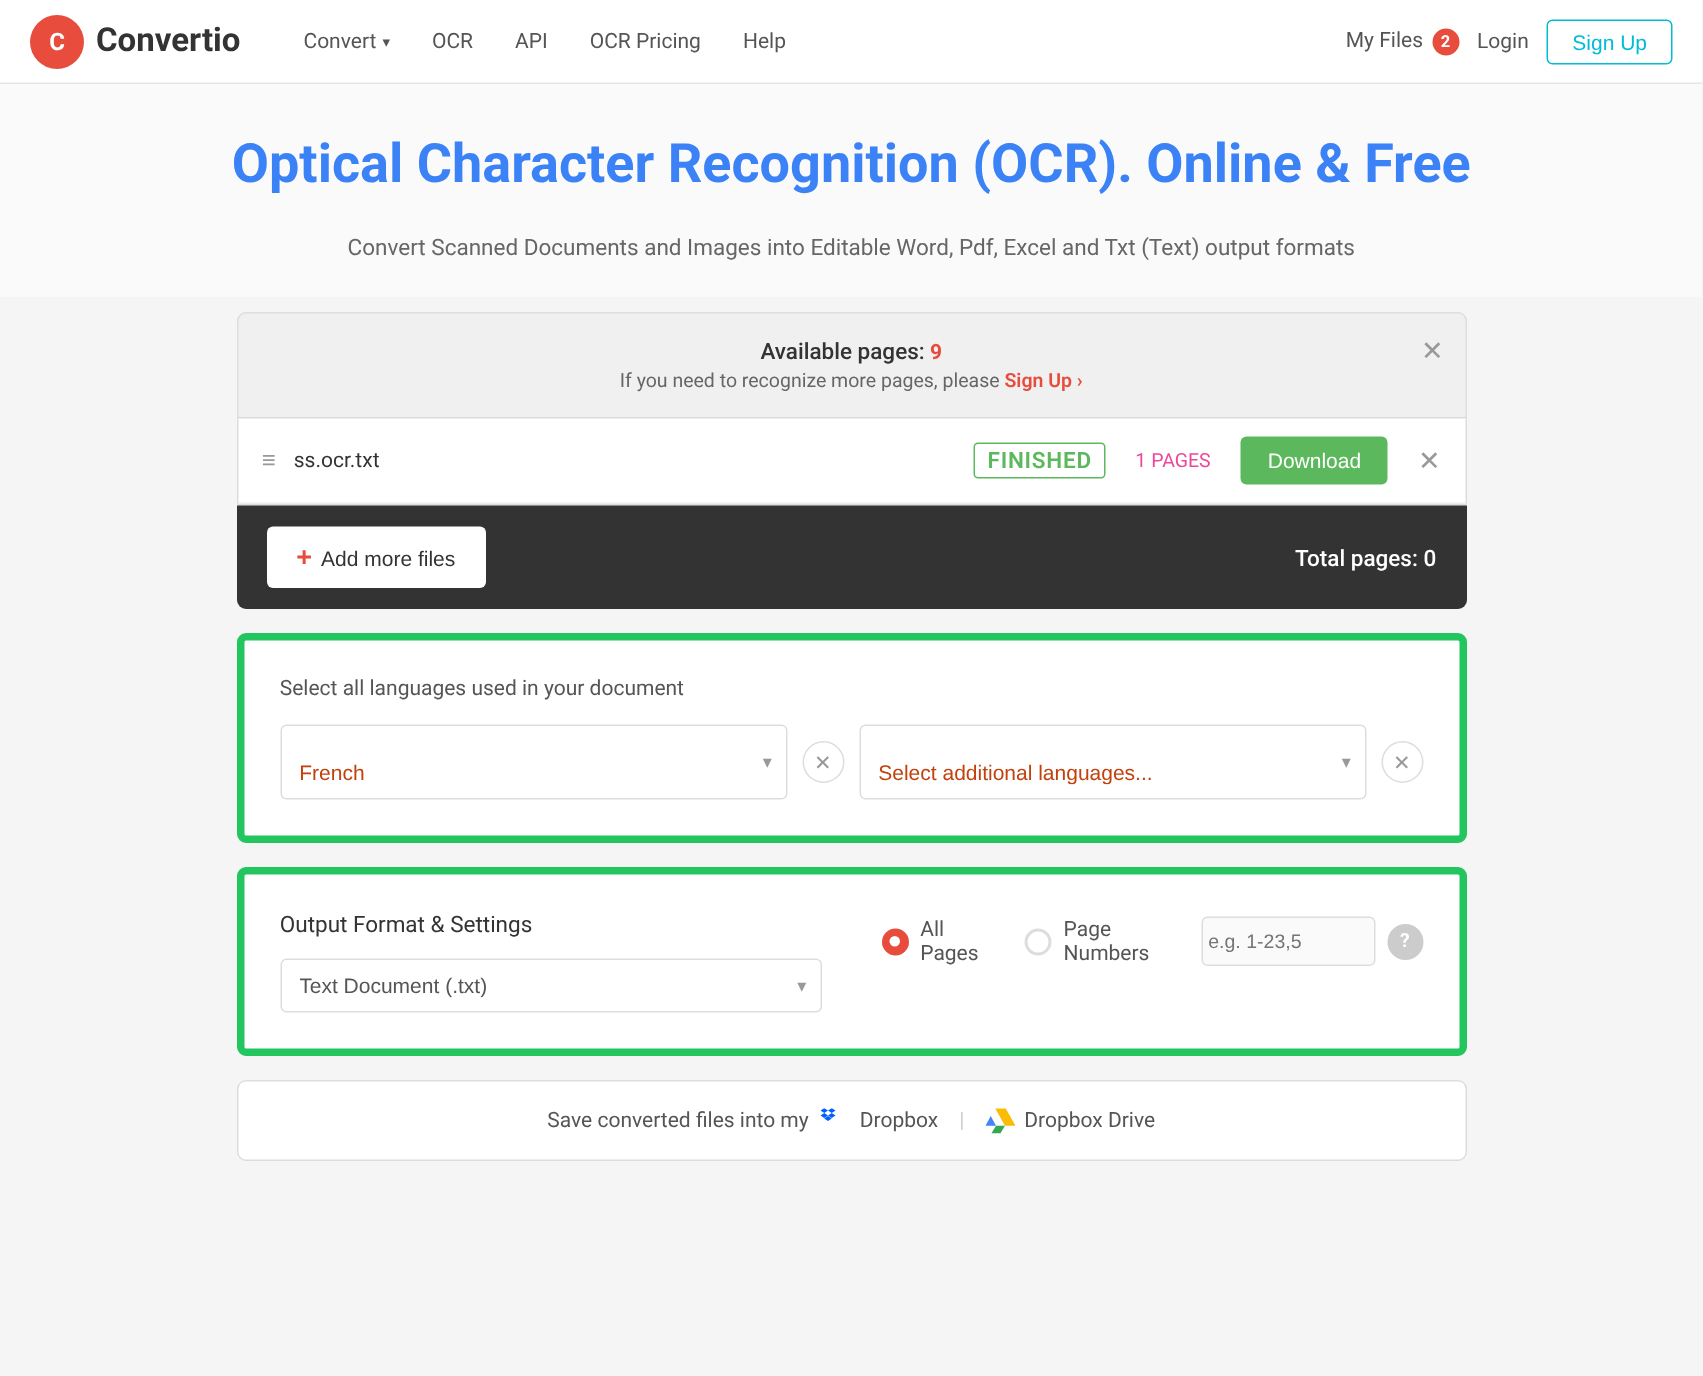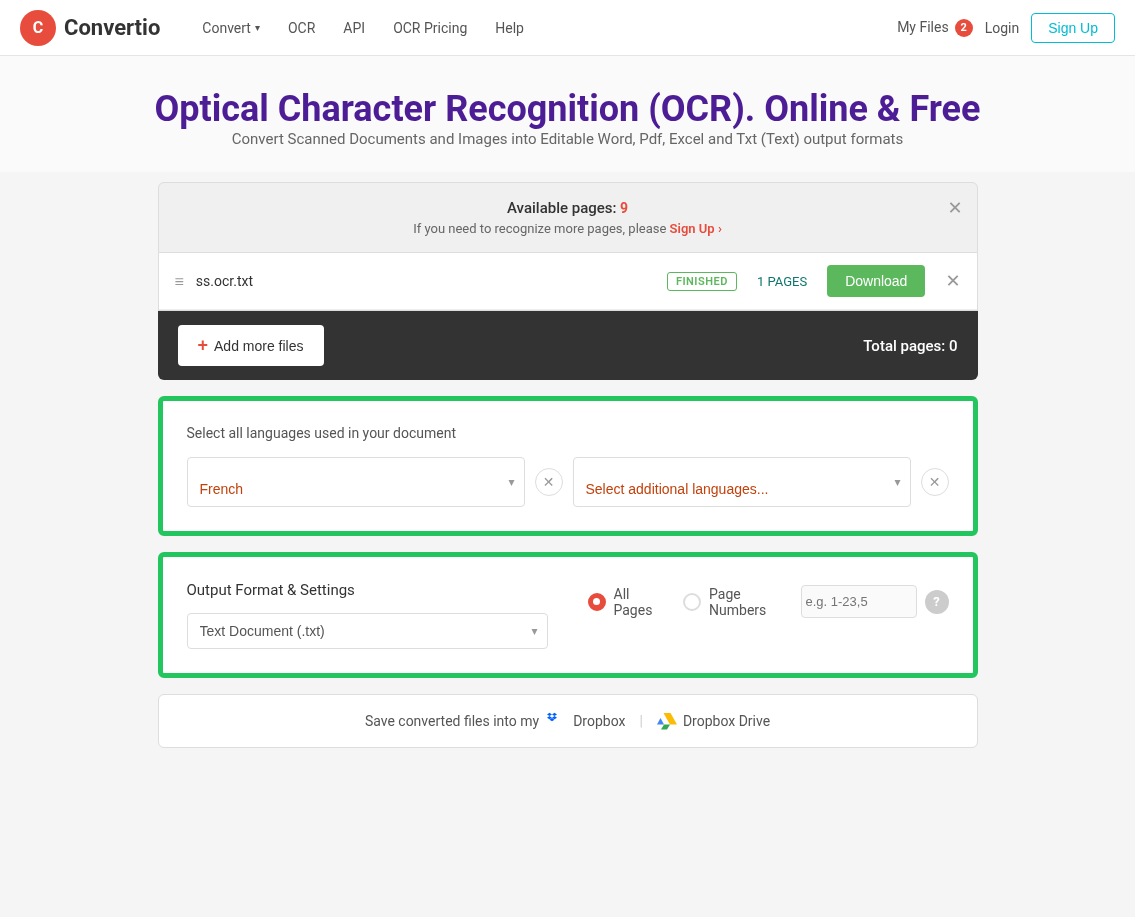--- a/index.html
+++ b/index.html
@@ -13,41 +13,41 @@
     .nav-links { display: flex; align-items: center; gap: 4px; flex: 1; }
     .nav-link { padding: 8px 12px; color: #555; text-decoration: none; font-size: 14px; border-radius: 4px; cursor: pointer; display: flex; align-items: center; gap: 4px; }
     .nav-right { display: flex; align-items: center; gap: 12px; }
     .my-files-btn { display: flex; align-items: flex-start; gap: 6px; color: #555; text-decoration: none; font-size: 14px; cursor: pointer; }
     .files-badge { background: #e74c3c; color: #fff; border-radius: 50%; width: 18px; height: 18px; display: flex; align-items: center; justify-content: center; font-size: 11px; font-weight: 700; }
     .login-btn { color: #555; font-size: 14px; cursor: pointer; text-decoration: none; }
     .signup-btn { border: 1px solid #00bcd4; color: #00bcd4; background: #fff; padding: 6px 16px; border-radius: 4px; font-size: 14px; cursor: pointer; }
 
     
     .hero { text-align: center; padding: 32px 20px 24px; background: #fafafa; }
-    .hero-title { font-size: 36px; font-weight: 700; color: #4c1d95; margin-bottom: 0; }
+    .hero-title { font-size: 36px; font-weight: 700; color: #3b82f6; margin-bottom: 26px; }
     .hero-sub { font-size: 15px; color: #666; }
 
     
     .main { max-width: 860px; margin: 0 auto; padding: 10px 20px 40px; }
 
     
     .available-banner { background: #f0f0f0; border: 1px solid #ddd; border-radius: 6px 6px 0 0; padding: 16px 20px; text-align: center; position: relative; }
     .available-banner .close-btn { position: absolute; right: 14px; top: 14px; cursor: pointer; color: #999; font-size: 18px; background: none; border: none; }
     .available-banner .pages-text { font-size: 15px; font-weight: 500; color: #333; }
     .available-banner .pages-count { color: #e74c3c; font-weight: 700; }
     .available-banner .signup-link { color: #e74c3c; font-weight: 600; text-decoration: none; }
     .available-banner .sub-text { font-size: 13px; color: #666; margin-top: 4px; }
 
     
     .file-area { background: #fff; border: 1px solid #ddd; border-top: none; }
     .file-row { display: flex; align-items: center; padding: 12px 16px; border-bottom: 1px solid #eee; gap: 12px; }
     .file-icon { color: #999; font-size: 16px; flex-shrink: 0; }
     .file-name { flex: 1; font-size: 14px; color: #333; }
-    .file-status { background: transparent; border: 1px solid #5cb85c; color: #5cb85c; font-size: 11px; font-weight: 600; padding: 2px 8px; border-radius: 3px; letter-spacing: 0.5px; }
-    .file-pages { font-size: 13px; color: #0f766e; margin: 0 8px; }
+    .file-status { background: transparent; border: 1px solid #5cb85c; color: #5cb85c; font-size: 15px; font-weight: 600; padding: 2px 8px; border-radius: 3px; letter-spacing: 0.5px; }
+    .file-pages { font-size: 13px; color: #ec4899; margin: 0 8px; }
     .download-btn { background: #5cb85c; color: #fff; border: none; padding: 8px 18px; border-radius: 4px; font-size: 14px; font-weight: 500; cursor: pointer; }
     .file-remove { background: none; border: none; color: #999; font-size: 18px; cursor: pointer; margin-left: 8px; }
 
     
     .add-files-bar { background: #333; display: flex; align-items: center; justify-content: space-between; padding: 14px 20px; border-radius: 0 0 6px 6px; }
     .add-files-btn { background: #fff; color: #333; border: none; padding: 10px 20px; border-radius: 4px; font-size: 14px; font-weight: 500; cursor: pointer; display: flex; align-items: center; gap: 6px; }
     .plus-icon { font-size: 18px; color: #e74c3c; font-weight: 700; }
     .total-pages { color: #fff; font-size: 15px; font-weight: 500; }
 
     

